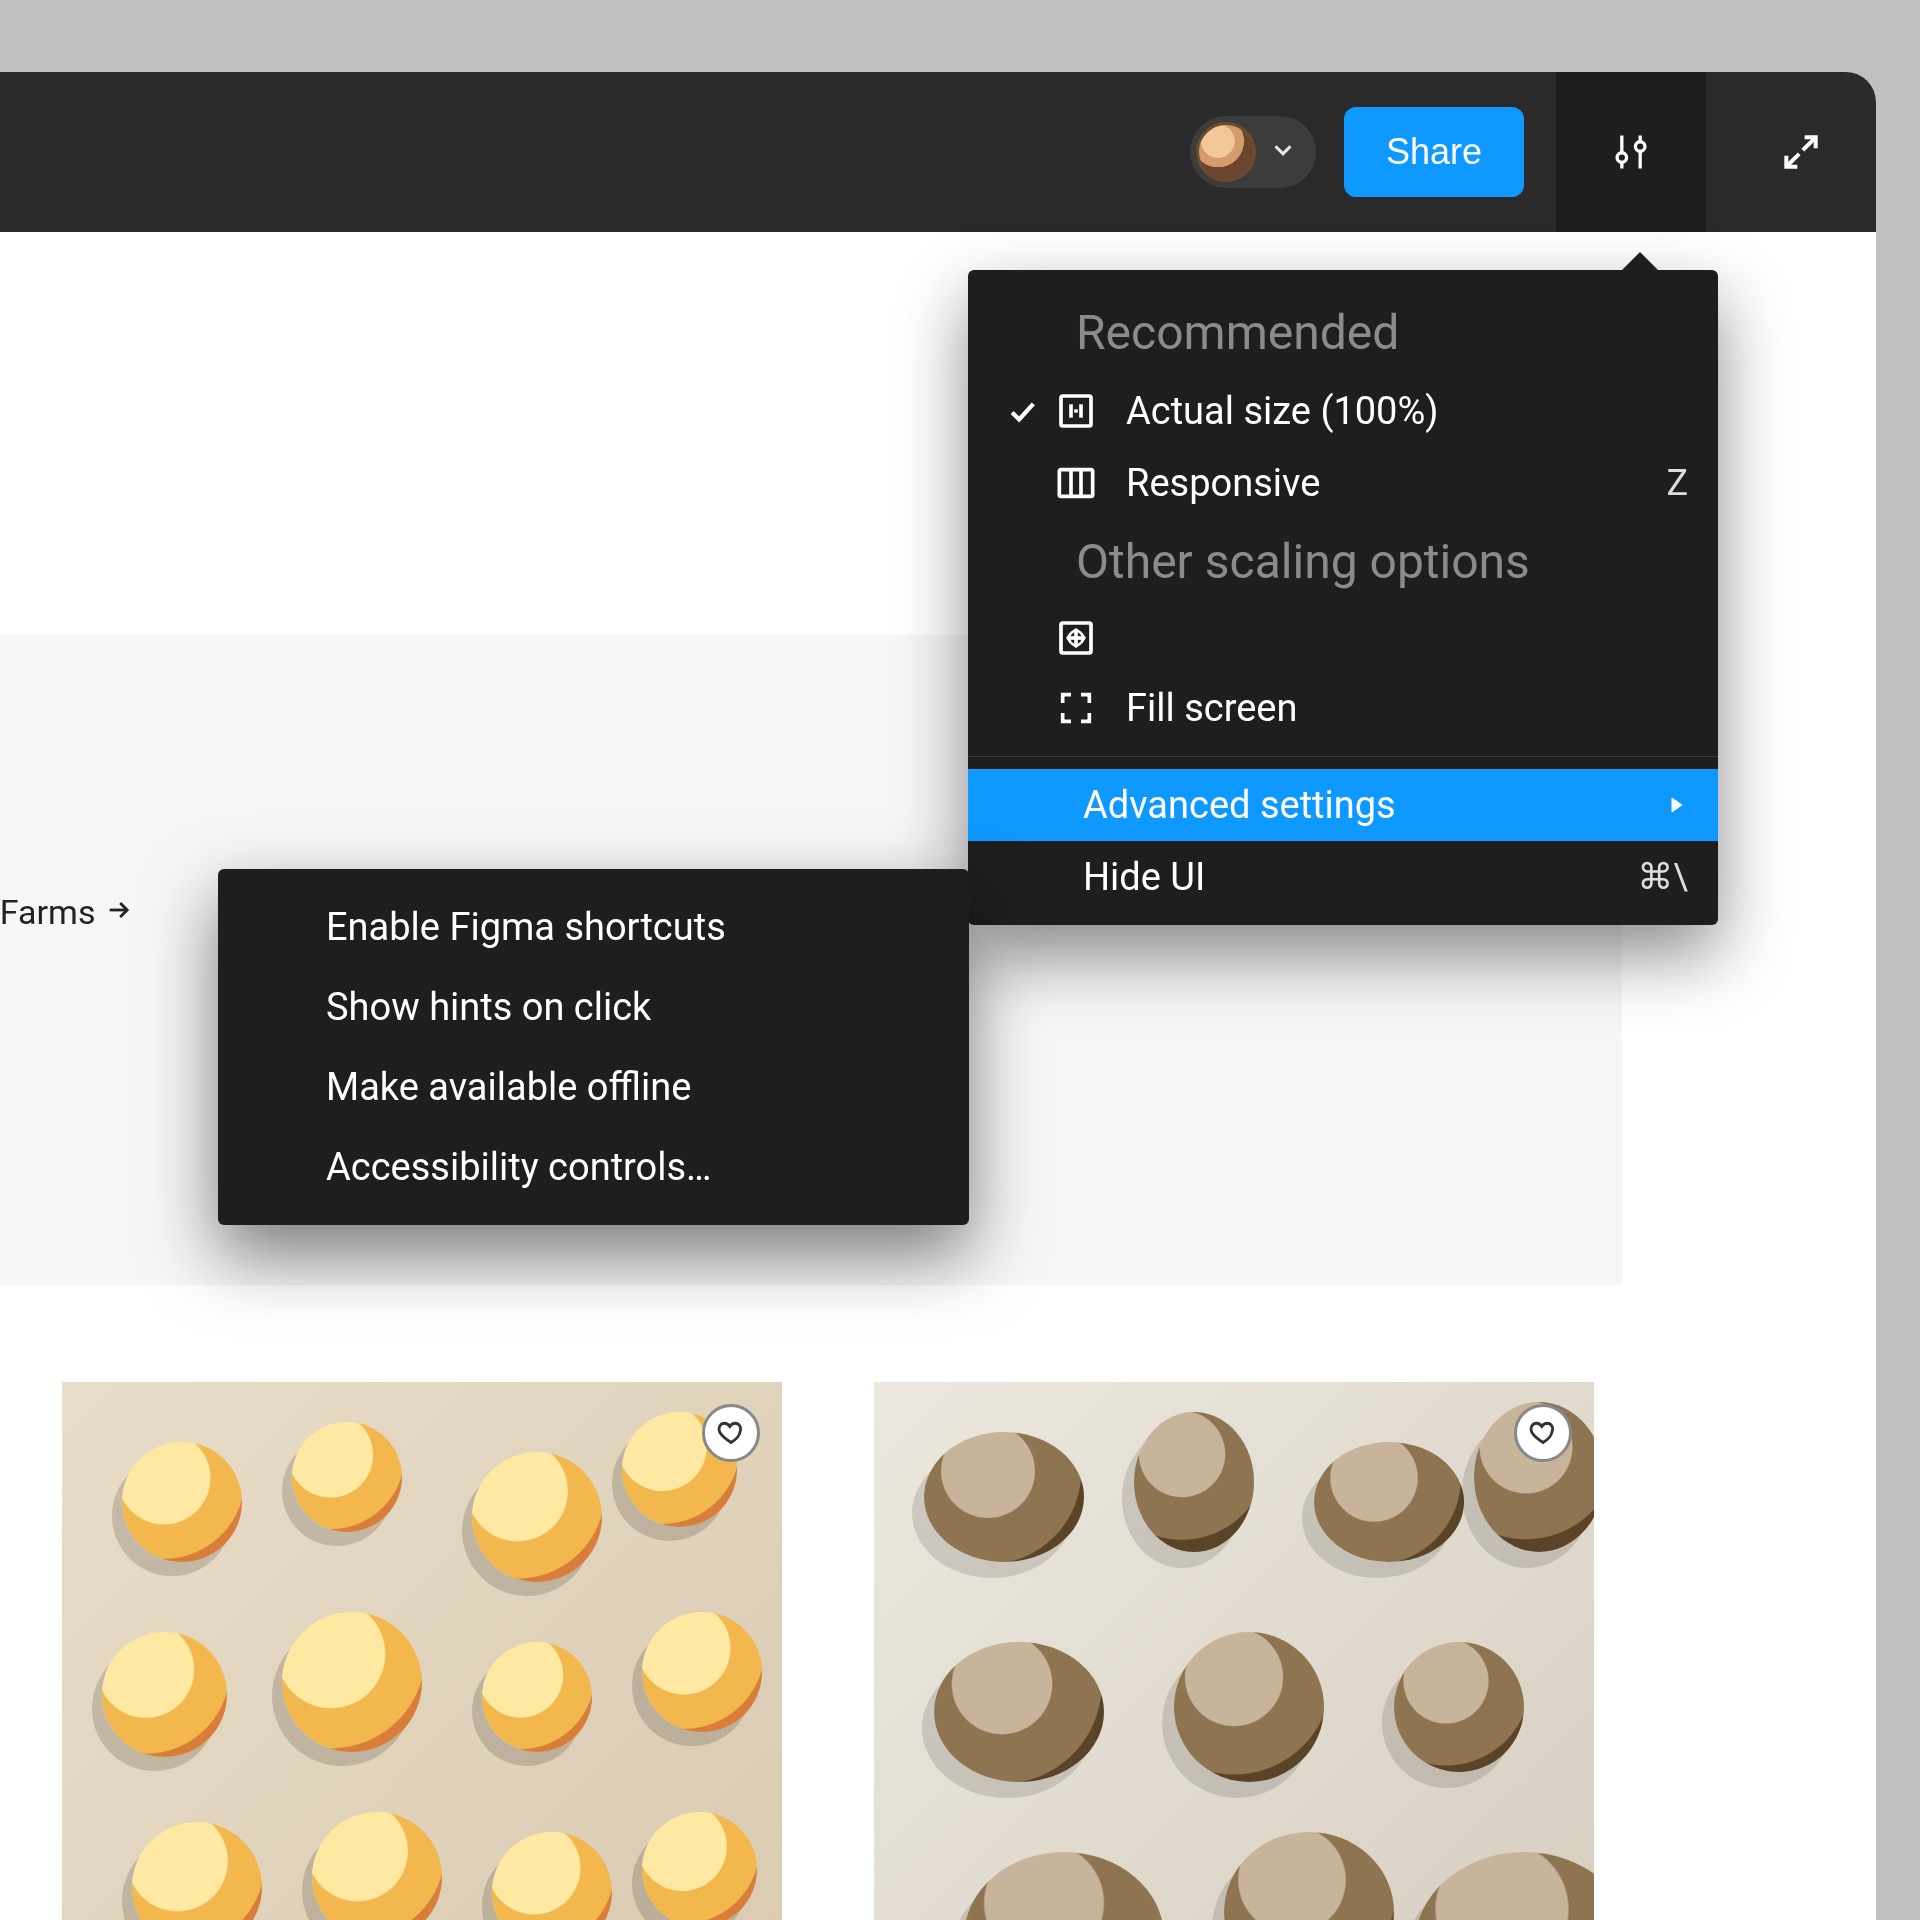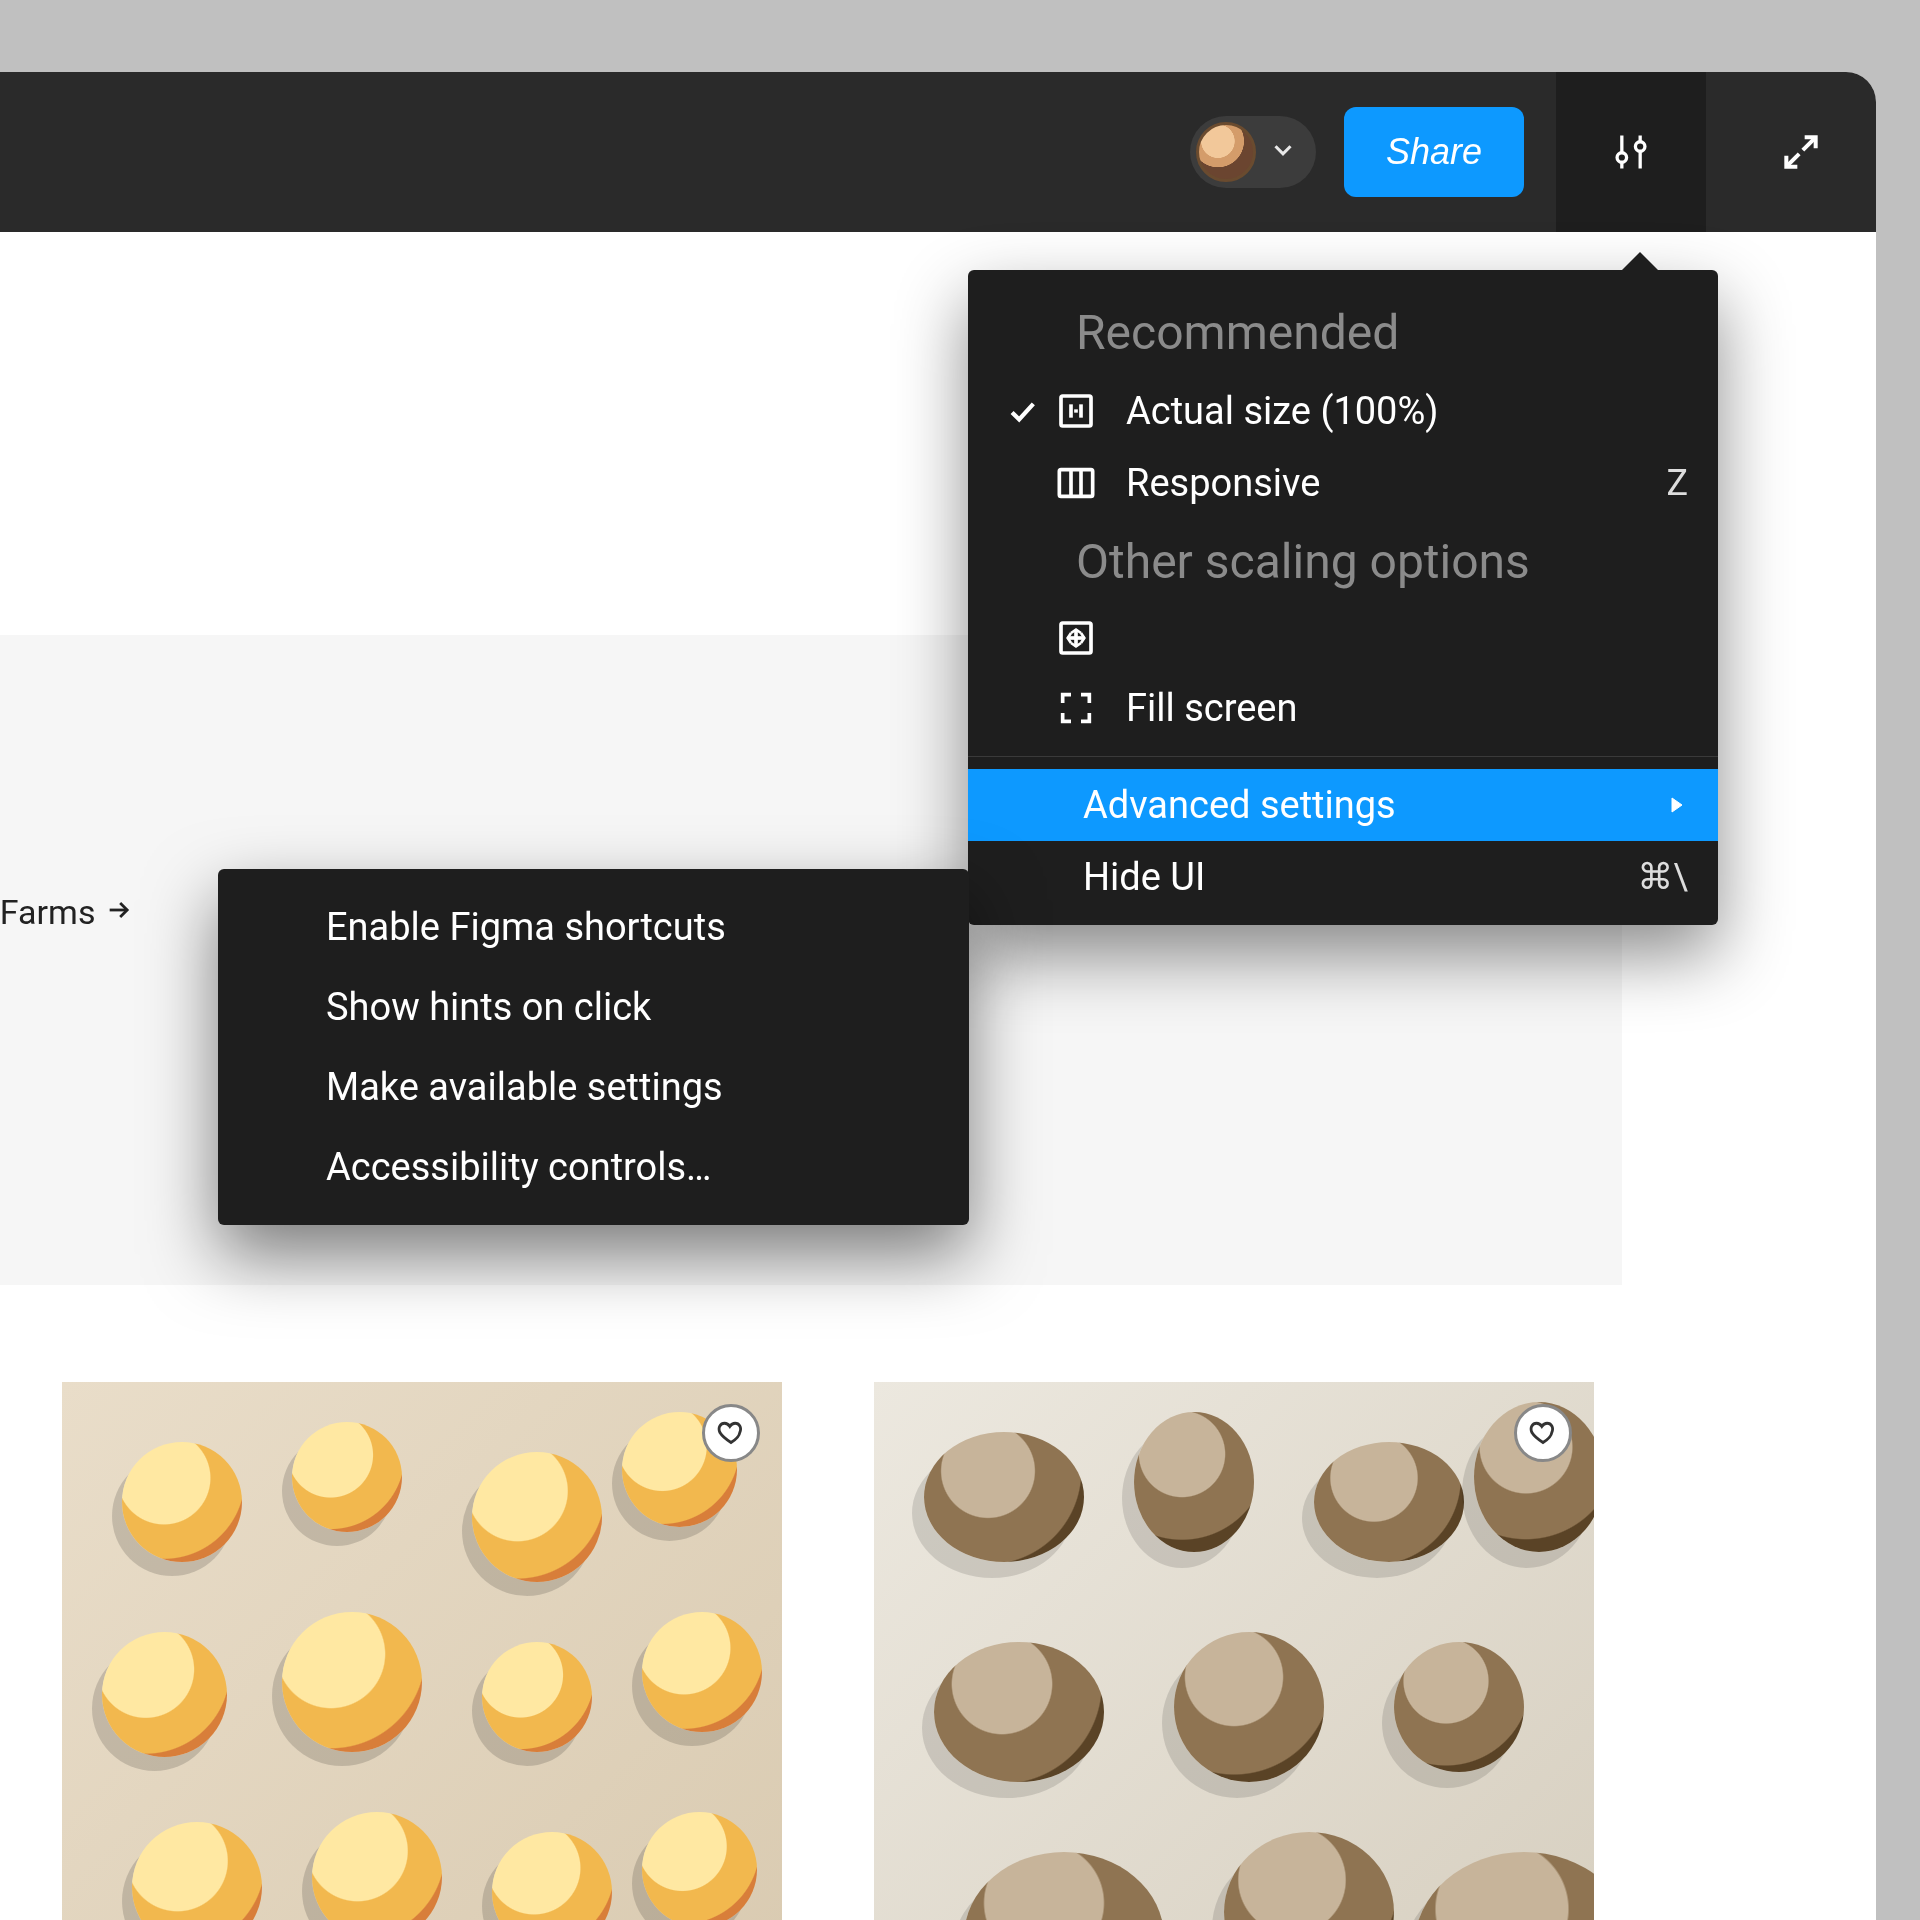--- a/index.html
+++ b/index.html
@@ -52,21 +52,20 @@
   .share-btn {
     background: #0d99ff;
     color: #fff;
     font-size: 36px;
     font-weight: 500;
     border: none;
     border-radius: 12px;
     padding: 24px 42px;
     margin-right: 12px;
     cursor: pointer;
-    font-style: italic;
   }
 
   .toolbar-icon-cell {
     width: 150px;
     height: 160px;
     display: flex;
     align-items: center;
     justify-content: center;
     color: #fff;
   }
@@ -383,15 +382,15 @@
 
   <div class="menu-item noicon">
     <span class="label">Hide UI</span>
     <span class="shortcut">⌘\</span>
   </div>
 </div>
 
 <div class="submenu">
   <div class="sub-item">Enable Figma shortcuts</div>
   <div class="sub-item">Show hints on click</div>
-  <div class="sub-item">Make available settings</div>
+  <div class="sub-item">Make available offline</div>
   <div class="sub-item">Accessibility controls…</div>
 </div>
 
 </body></html>

